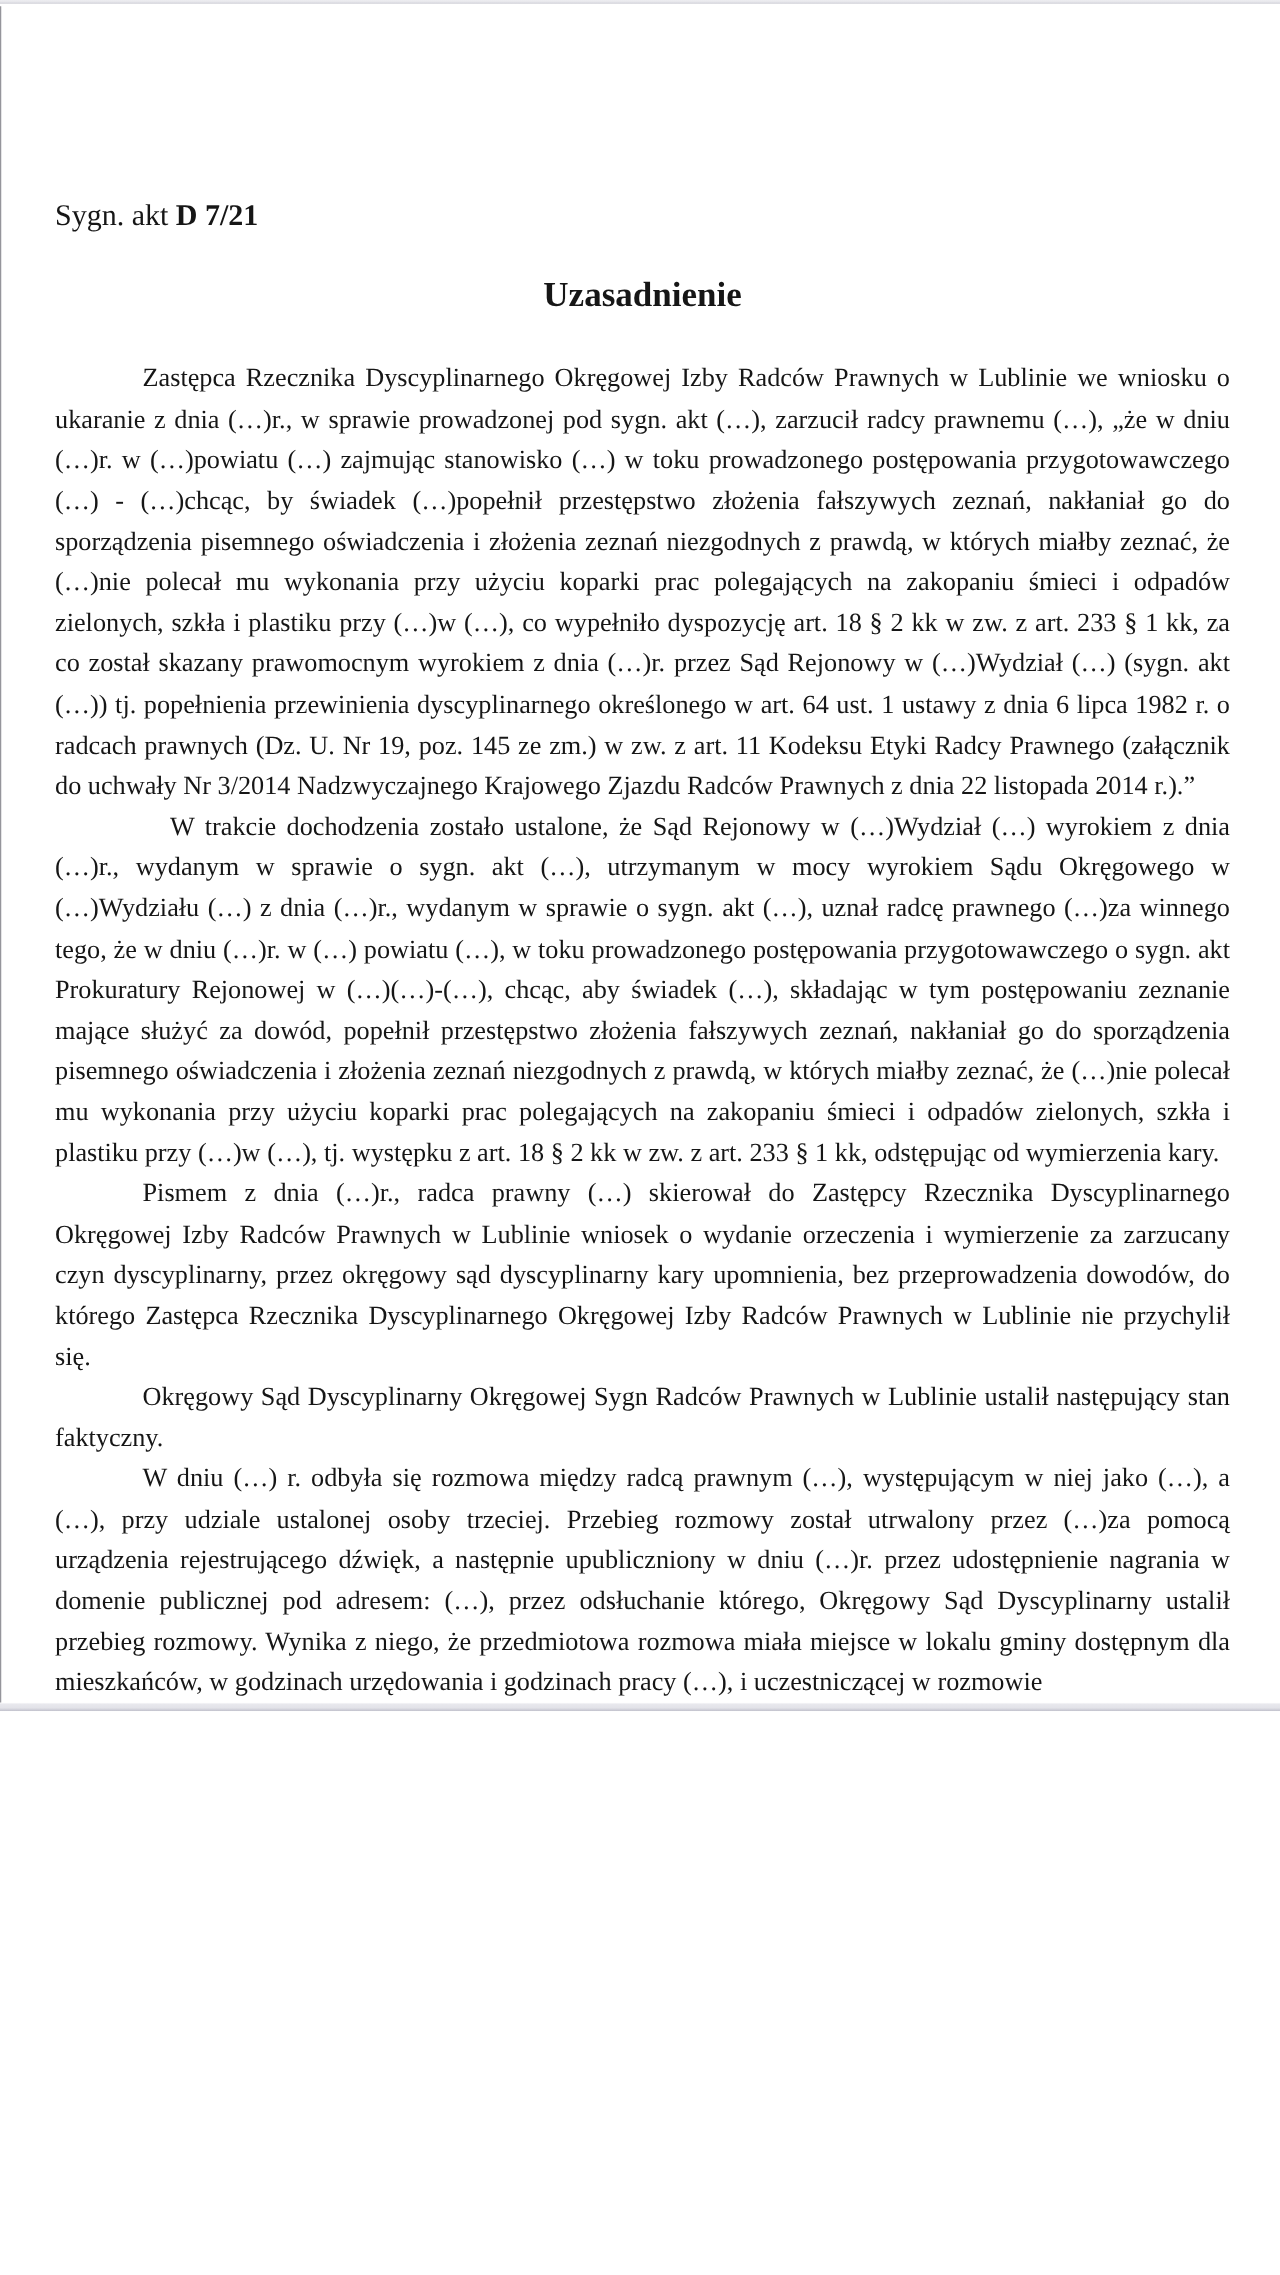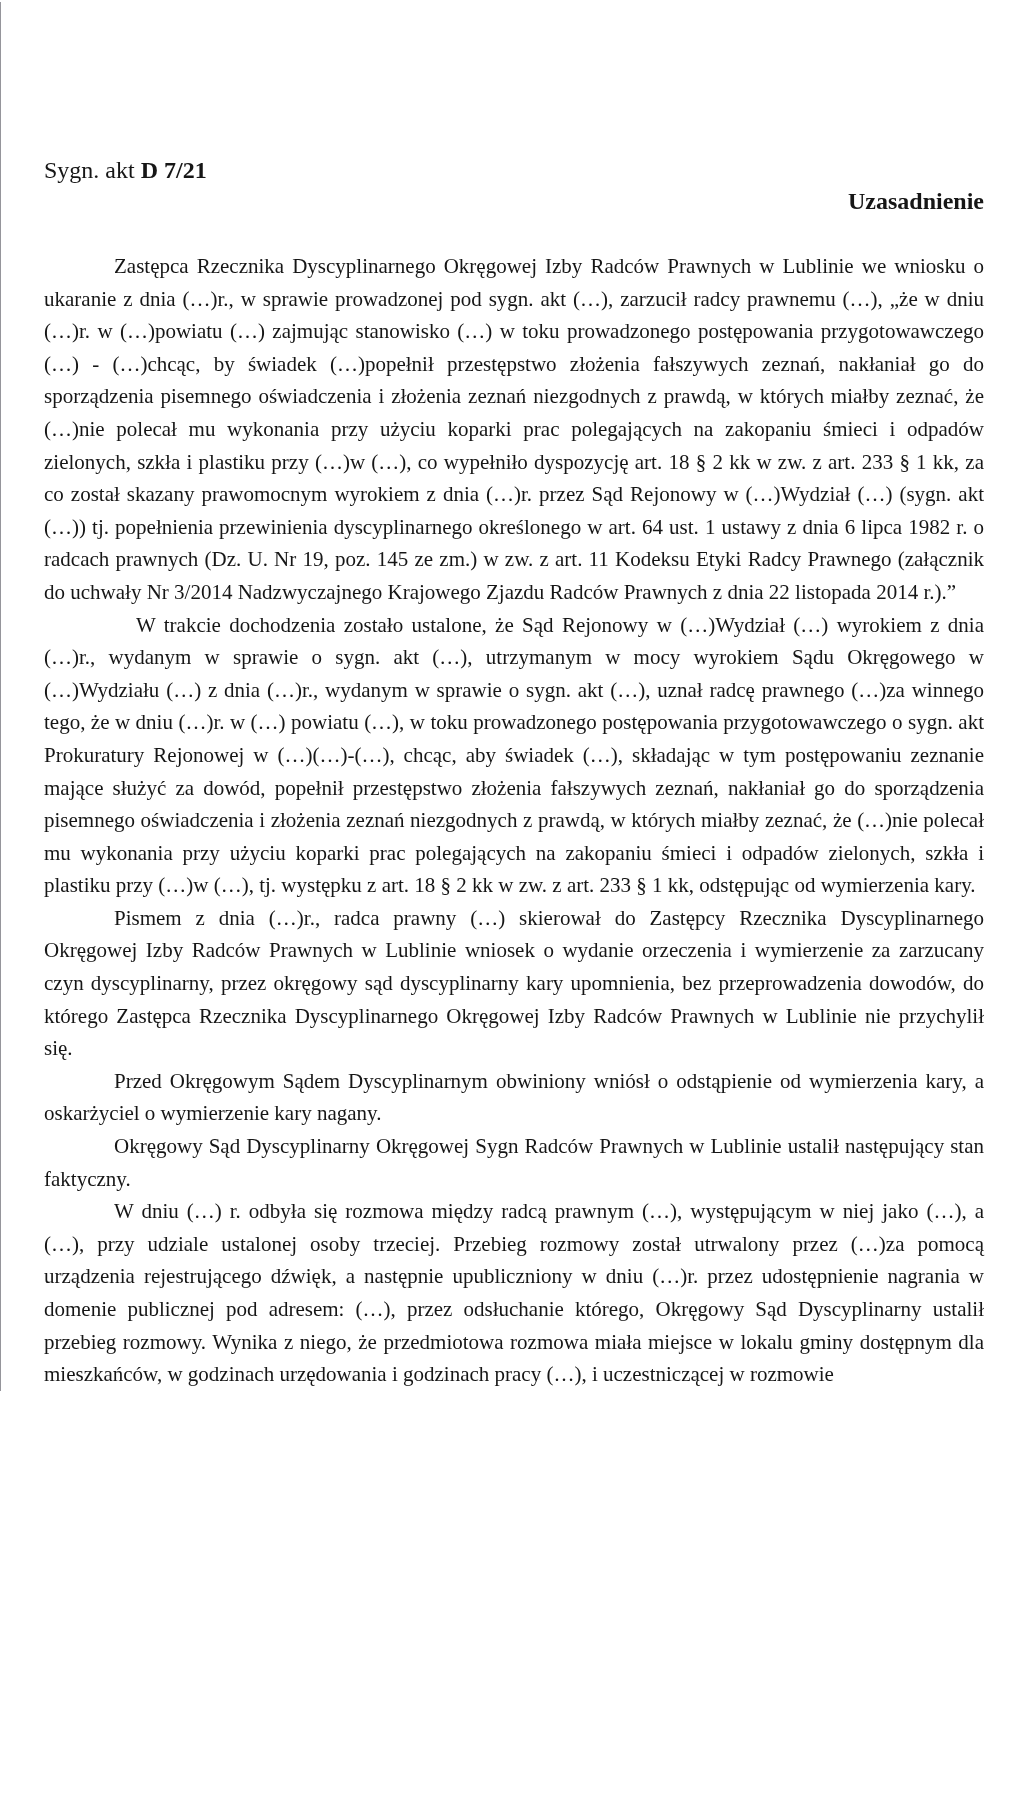--- a/index.html
+++ b/index.html
@@ -43,24 +43,25 @@
   }
   .sygn {
     font-size: 24px;
     line-height: 30px;
     white-space: nowrap;
   }
   .sygn .num {
     font-weight: 700;
   }
   .doc-title {
-    font-size: 24px;
+    font-size: 28px;
     line-height: 32px;
     font-weight: 700;
-    text-align: right;
+    text-align: center;
+    margin-top: 33px;
   }
   .doc-body {
     margin-top: 33px;
     font-size: 21px;
     line-height: 32.6px;
     text-align: justify;
   }
   .doc-body p {
     margin: 0;
     padding: 0;
@@ -93,21 +94,20 @@
       <span>Sygn. akt</span>
       <span class="num">D 7/21</span>
     </div>
 
     <div class="doc-title">Uzasadnienie</div>
 
     <div class="doc-body">
       <p>Zastępca Rzecznika Dyscyplinarnego Okręgowej Izby Radców Prawnych w Lublinie we wniosku o ukaranie z dnia (…)r., w sprawie prowadzonej pod sygn. akt (…), zarzucił radcy prawnemu (…), „że w dniu (…)r. w (…)powiatu (…) zajmując stanowisko (…) w toku prowadzonego postępowania przygotowawczego (…) - (…)chcąc, by świadek (…)popełnił przestępstwo złożenia fałszywych zeznań, nakłaniał go do sporządzenia pisemnego oświadczenia i złożenia zeznań niezgodnych z prawdą, w których miałby zeznać, że (…)nie polecał mu wykonania przy użyciu koparki prac polegających na zakopaniu śmieci i odpadów zielonych, szkła i plastiku przy (…)w (…), co wypełniło dyspozycję art. 18 § 2 kk w zw. z art. 233 § 1 kk, za co został skazany prawomocnym wyrokiem z dnia (…)r. przez Sąd Rejonowy w (…)Wydział (…) (sygn. akt (…)) tj. popełnienia przewinienia dyscyplinarnego określonego w art. 64 ust. 1 ustawy z dnia 6 lipca 1982 r. o radcach prawnych (Dz. U. Nr 19, poz. 145 ze zm.) w zw. z art. 11 Kodeksu Etyki Radcy Prawnego (załącznik do uchwały Nr 3/2014 Nadzwyczajnego Krajowego Zjazdu Radców Prawnych z dnia 22 listopada 2014 r.).”</p>
       <p class="deep-indent">W trakcie dochodzenia zostało ustalone, że Sąd Rejonowy w (…)Wydział (…) wyrokiem z dnia (…)r., wydanym w sprawie o sygn. akt (…), utrzymanym w mocy wyrokiem Sądu Okręgowego w (…)Wydziału (…) z dnia (…)r., wydanym w sprawie o sygn. akt (…), uznał radcę prawnego (…)za winnego tego, że w dniu (…)r. w (…) powiatu (…), w toku prowadzonego postępowania przygotowawczego o sygn. akt Prokuratury Rejonowej w (…)(…)-(…), chcąc, aby świadek (…), składając w tym postępowaniu zeznanie mające służyć za dowód, popełnił przestępstwo złożenia fałszywych zeznań, nakłaniał go do sporządzenia pisemnego oświadczenia i złożenia zeznań niezgodnych z prawdą, w których miałby zeznać, że (…)nie polecał mu wykonania przy użyciu koparki prac polegających na zakopaniu śmieci i odpadów zielonych, szkła i plastiku przy (…)w (…), tj. występku z art. 18 § 2 kk w zw. z art. 233 § 1 kk, odstępując od wymierzenia kary.</p>
       <p>Pismem z dnia (…)r., radca prawny (…) skierował do Zastępcy Rzecznika Dyscyplinarnego Okręgowej Izby Radców Prawnych w Lublinie wniosek o wydanie orzeczenia i wymierzenie za zarzucany czyn dyscyplinarny, przez okręgowy sąd dyscyplinarny kary upomnienia, bez przeprowadzenia dowodów, do którego Zastępca Rzecznika Dyscyplinarnego Okręgowej Izby Radców Prawnych w Lublinie nie przychylił się.</p>
-      <p>Przed Okręgowym Sądem Dyscyplinarnym obwiniony wniósł o odstąpienie od wymierzenia kary, a oskarżyciel o wymierzenie kary nagany.</p>
       <p>Okręgowy Sąd Dyscyplinarny Okręgowej Sygn Radców Prawnych w Lublinie ustalił następujący stan faktyczny.</p>
       <p>W dniu (…) r. odbyła się rozmowa między radcą prawnym (…), występującym w niej jako (…), a (…), przy udziale ustalonej osoby trzeciej. Przebieg rozmowy został utrwalony przez (…)za pomocą urządzenia rejestrującego dźwięk, a następnie upubliczniony w dniu (…)r. przez udostępnienie nagrania w domenie publicznej pod adresem: (…), przez odsłuchanie którego, Okręgowy Sąd Dyscyplinarny ustalił przebieg rozmowy. Wynika z niego, że przedmiotowa rozmowa miała miejsce w lokalu gminy dostępnym dla mieszkańców, w godzinach urzędowania i godzinach pracy (…), i uczestniczącej w rozmowie</p>
     </div>
   </div>
 
   <div class="gap-bottom"></div>
 
   <div class="next-page"></div>
 
 </div>

